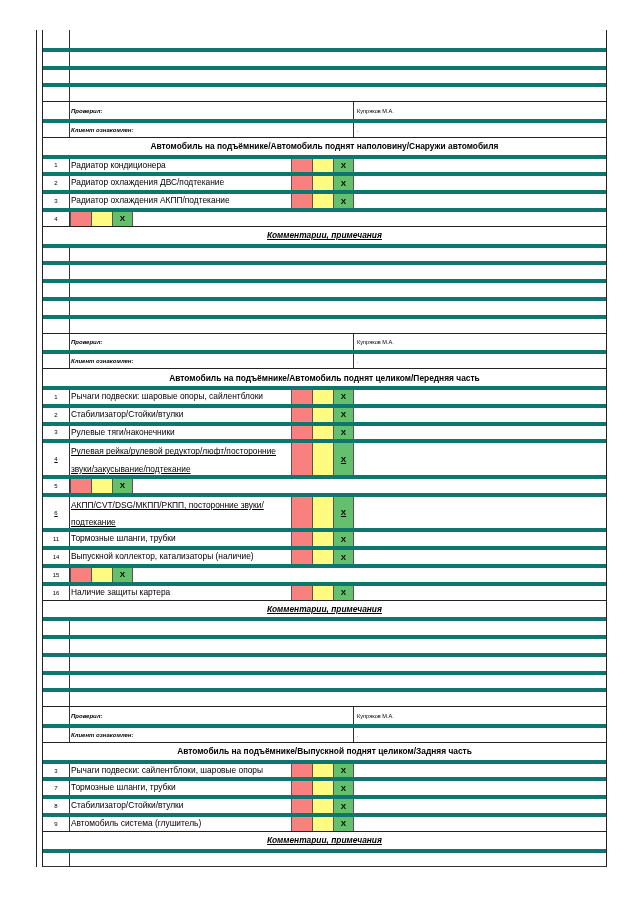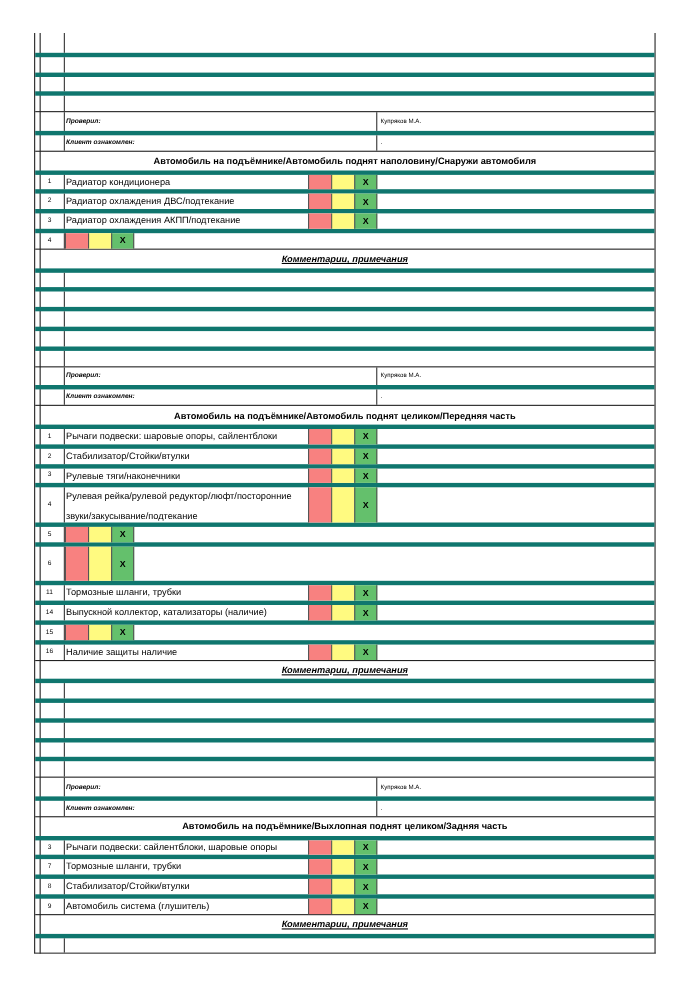--- a/index.html
+++ b/index.html
@@ -1,24 +1,24 @@
 <!DOCTYPE html>
 <html><head>
 <meta charset="utf-8">
 <style>
   html, body { margin: 0; padding: 0; background: #ffffff; }
   body { width: 636px; height: 900px; position: relative; overflow: hidden;
          font-family: "Liberation Sans", sans-serif; color: #000; }
   .outer-line { position: absolute; left: 36px; top: 30px; width: 1px; height: 837px; background: #222; }
-  .sheet { position: absolute; left: 31px; top: 30px; width: 563px;
+  .sheet { position: absolute; left: 42px; top: 30px; width: 563px;
            border-left: 1.5px solid #222; border-right: 1.5px solid #222; border-bottom: 1.5px solid #333; }
   .row { display: flex; height: 17.8px; border-top: 4px solid #0f766e; box-sizing: border-box; }
   .row.first { border-top: none; }
   .row.thick { border-top: 1.5px solid #222; }
-  .row.dbl { height: 35.6px; }
+  .row.dbl { height: 35.6px; text-decoration: underline; }
   .c-num { width: 27px; flex: none; display: flex; align-items: center; justify-content: center;
            font-size: 6px; border-right: 1px solid #333; box-sizing: border-box; }
   .c-text { width: 221px; flex: none; display: flex; align-items: center; padding-left: 1px;
             font-size: 8.4px; line-height: 17.8px; box-sizing: border-box; }
   .c-text.wrap { display: block; line-height: 17.5px; white-space: normal; }
   .c-red, .c-yel, .c-grn { width: 21px; flex: none; box-sizing: border-box; border-left: 1px solid #555;
             display: flex; align-items: center; justify-content: center; font-size: 8px; font-weight: bold; }
   .c-red { background: #f88180; }
   .c-yel { background: #fffa80; }
   .c-grn { background: #64c06c; border-right: 1px solid #555; }
@@ -172,20 +172,21 @@
   </div>
   <div class="row">
     <div class="c-num">5</div>
     <div class="c-red"></div>
       <div class="c-yel"></div>
     <div class="c-grn">X</div>
       <div class="c-rest"></div>
   </div>
   <div class="row dbl">
     <div class="c-num">6</div>
+    <div class="c-text wrap">АКПП/CVT/DSG/МКПП/РКПП, посторонние звуки/ подтекание</div>
     <div class="c-red"></div>
       <div class="c-yel"></div>
     <div class="c-grn">X</div>
       <div class="c-rest"></div>
   </div>
   <div class="row">
     <div class="c-num">11</div>
     <div class="c-text">Тормозные шланги, трубки</div>
     <div class="c-red"></div>
       <div class="c-yel"></div>
@@ -202,21 +203,21 @@
   </div>
   <div class="row">
     <div class="c-num">15</div>
     <div class="c-red"></div>
       <div class="c-yel"></div>
     <div class="c-grn">X</div>
       <div class="c-rest"></div>
   </div>
   <div class="row">
     <div class="c-num">16</div>
-    <div class="c-text">Наличие защиты наличие</div>
+    <div class="c-text">Наличие защиты картера</div>
     <div class="c-red"></div>
       <div class="c-yel"></div>
     <div class="c-grn">X</div>
       <div class="c-rest"></div>
   </div>
   <div class="row thick">
       <div class="c-comment">Комментарии, примечания</div>
     </div>
   <div class="row">
       <div class="c-num"></div>
@@ -243,21 +244,21 @@
     <div class="c-siglabel">Проверил:</div>
     <div class="c-sigval">Купряков М.А.</div>
   </div>
   <div class="row">
     <div class="c-num"></div>
     <div class="c-siglabel">Клиент ознакомлен:</div>
     <div class="c-sigval">.</div>
   </div>
 
   <div class="row thick">
-      <div class="c-header">Автомобиль на подъёмнике/Выхлопная поднят целиком/Задняя часть</div>
+      <div class="c-header">Автомобиль на подъёмнике/Выпускной поднят целиком/Задняя часть</div>
     </div>
   <div class="row">
     <div class="c-num">3</div>
     <div class="c-text">Рычаги подвески: сайлентблоки, шаровые опоры</div>
     <div class="c-red"></div>
       <div class="c-yel"></div>
     <div class="c-grn">X</div>
       <div class="c-rest"></div>
   </div>
   <div class="row">

